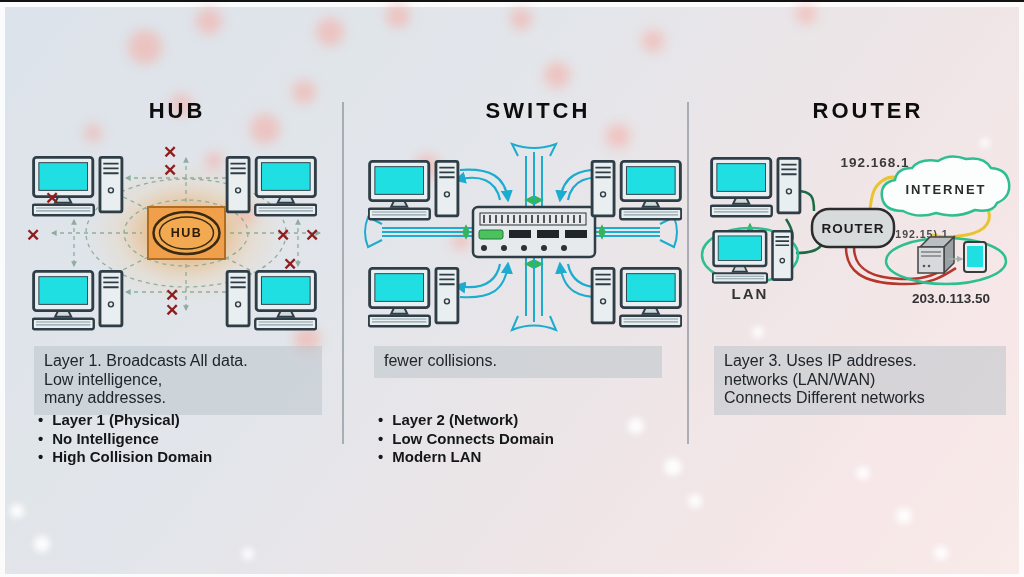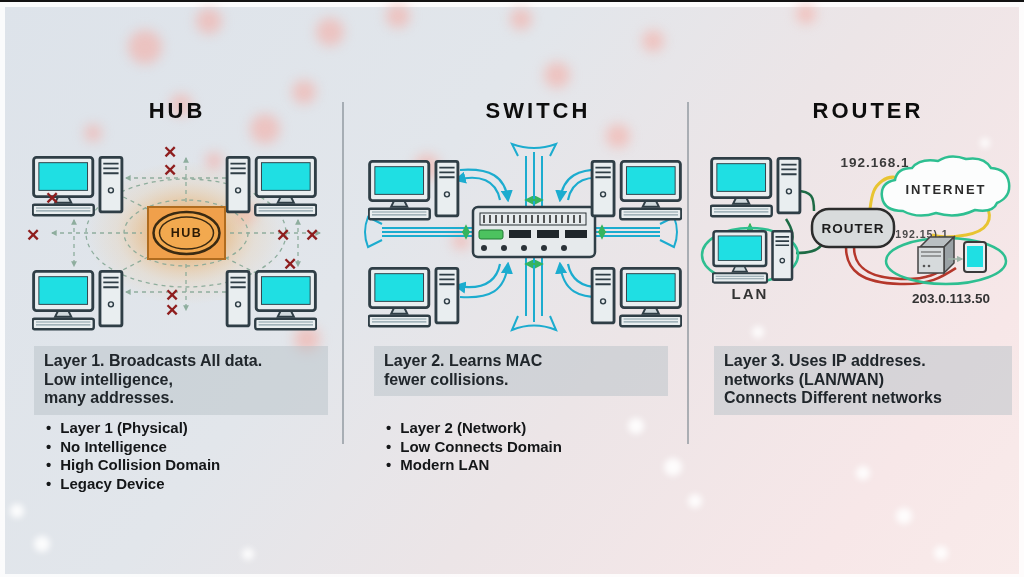--- a/index.html
+++ b/index.html
@@ -9,23 +9,23 @@
     background:linear-gradient(128deg,#dde3ea 0%,#e2e6eb 38%,#ece5e7 60%,#f7e7e8 85%,#f9ebea 100%);
     border-top:2px solid #121212;border-bottom:2px solid #121212;
     box-shadow:inset 0 0 0 5px rgba(255,255,255,0.85);
   }
   .bk{position:absolute;border-radius:50%;}
   .bk.p{background:rgba(246,168,158,0.55);filter:blur(6px);}
   .bk.w{background:rgba(255,255,255,0.9);filter:blur(3px);}
   .col-title{position:absolute;top:96px;text-align:center;font-size:22px;font-weight:800;
     letter-spacing:3px;color:#0d0d0d;}
   .divider{position:absolute;top:100px;height:342px;width:2px;background:#8d959d;opacity:.7;}
-  .summary{position:absolute;top:344px;background:rgba(184,194,199,0.5);padding:6px 16px 7px 10px;
-    font-weight:700;font-size:16px;line-height:18.5px;color:#20262b;}
-  .bullets{position:absolute;top:409px;margin:8px;padding:0;list-style:none;
+  .summary{position:absolute;top:344px;background:rgba(184,194,199,0.5);padding:6px 10px 7px 10px;
+    font-weight:400;font-size:16px;line-height:18.5px;color:#20262b;}
+  .bullets{position:absolute;top:409px;margin:0;padding:0;list-style:none;
     font-weight:700;font-size:15px;line-height:18.5px;color:#141618;}
   .bullets li::before{content:"•";margin-right:9px;}
   .diagram{position:absolute;}
   .svgt{text-anchor:middle;dominant-baseline:central;font-family:"Liberation Sans",sans-serif;}
 </style>
 </head>
 <body>
 
 <div class="stage">
 
@@ -237,34 +237,32 @@
     </g>
     <text class="svgt" x="253" y="163" font-size="13.5" font-weight="800" fill="#333">203.0.113.50</text>
   </svg>
 
   <div class="summary" style="left:34px;width:268px">
     <div>Layer 1. Broadcasts All data.</div>
     <div>Low intelligence,</div>
     <div>many addresses.</div>
   </div>
   <div class="summary" style="left:374px;width:268px">
-    <div>Layer 2. Learns MAC</div>
     <div>fewer collisions.</div>
   </div>
   <div class="summary" style="left:714px;width:272px">
     <div>Layer 3. Uses IP addreses.</div>
     <div>networks (LAN/WAN)</div>
     <div>Connects Different networks</div>
   </div>
 
   <ul class="bullets" style="left:38px">
     <li>Layer 1 (Physical)</li>
     <li>No Intelligence</li>
     <li>High Collision Domain</li>
-    <li>Legacy Device</li>
   </ul>
   <ul class="bullets" style="left:378px">
     <li>Layer 2 (Network)</li>
     <li>Low Connects Domain</li>
     <li>Modern LAN</li>
   </ul>
 
 </div>
 
 </body></html>

